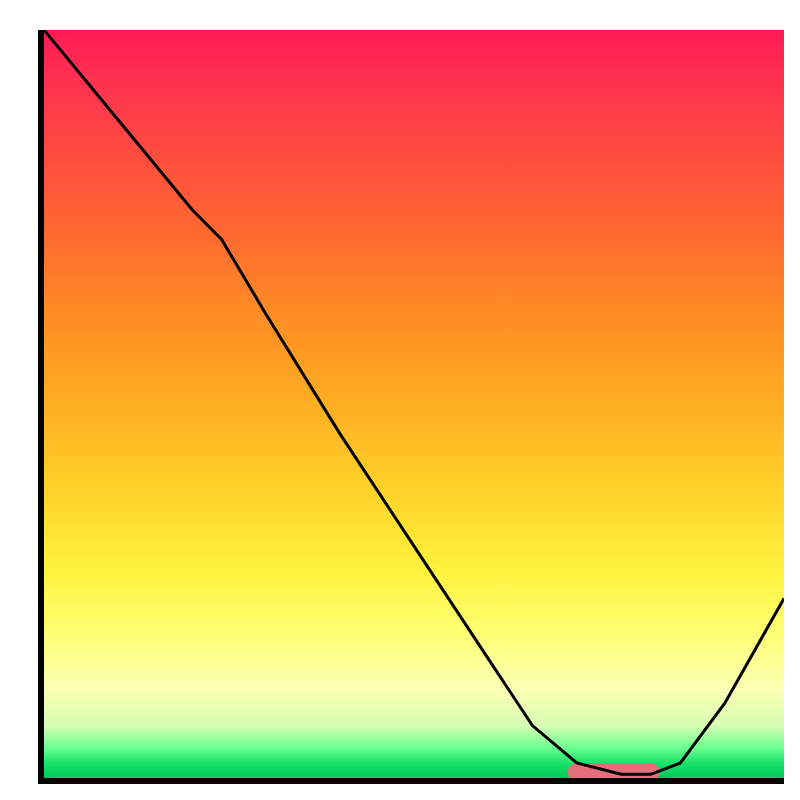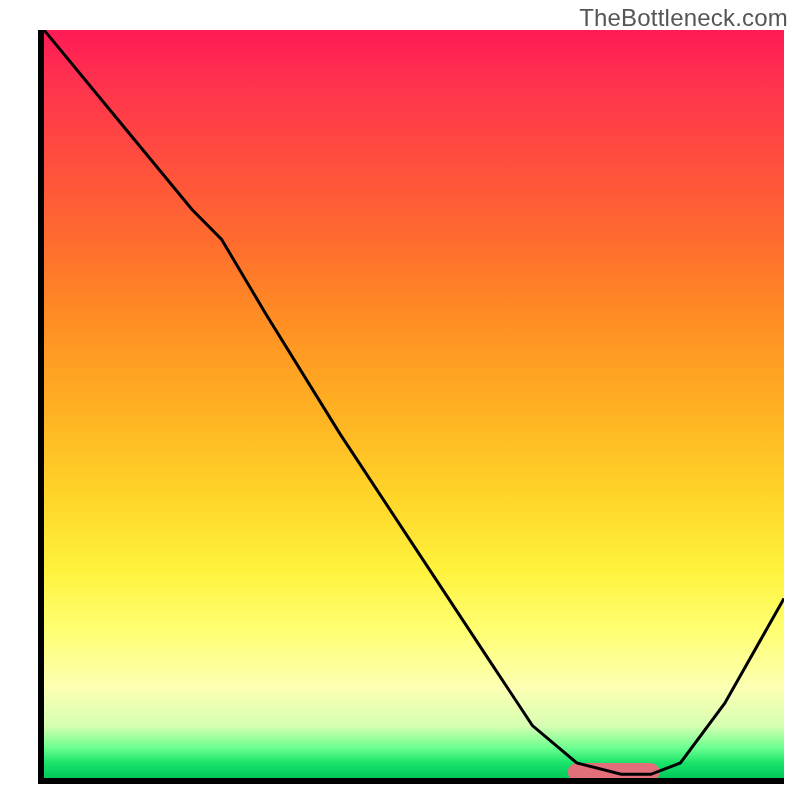--- a/index.html
+++ b/index.html
@@ -75,21 +75,20 @@
   .curve {
     fill: none;
     stroke: #000;
     stroke-width: 3;
   }
 </style>
 </head>
 <body>
 
 <div class="wrap">
-  <div class="watermark">TheBottleneck.com</div>
 
   <div class="frame">
     <div class="gradient"></div>
     <svg class="plot" viewBox="0 0 740 748" preserveAspectRatio="none">
 
       <line class="marker" x1="532.8" y1="742.016" x2="606.8" y2="742.016"></line>
 
       <path class="curve" d="M0.0 0.0 L74.0 89.8 L148.0 179.5 L177.6 209.4 L222.0 284.2 L296.0 403.9 L370.0 516.1 L444.0 628.3 L488.4 695.6 L532.8 733.0 L577.2 744.3 L606.8 744.3 L636.4 733.0 L680.8 673.2 L740.0 568.5"></path>
     </svg>
   </div>

